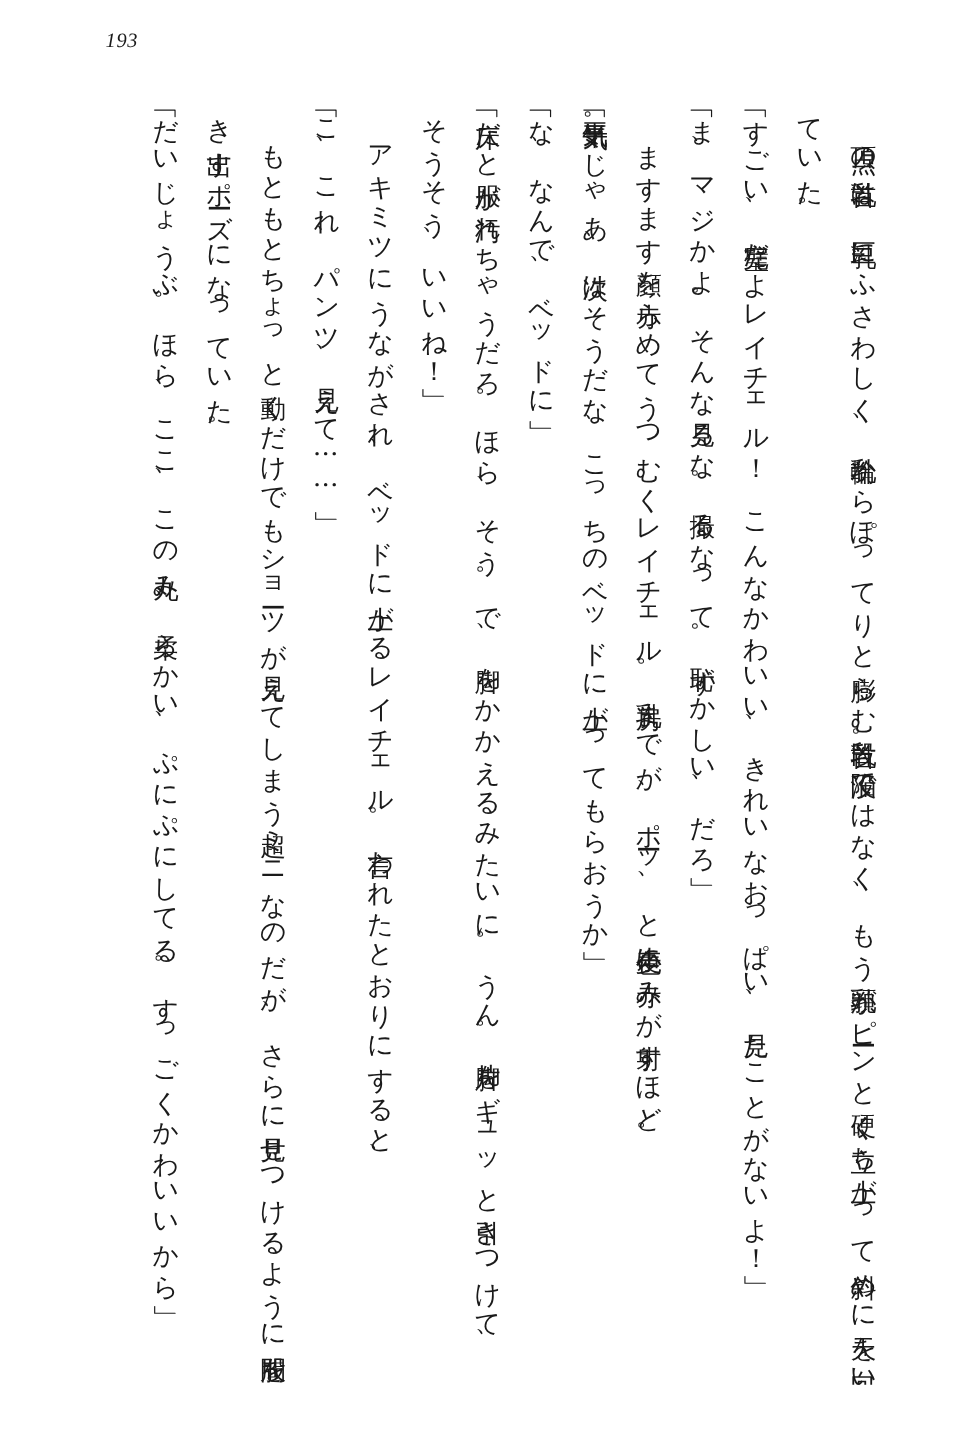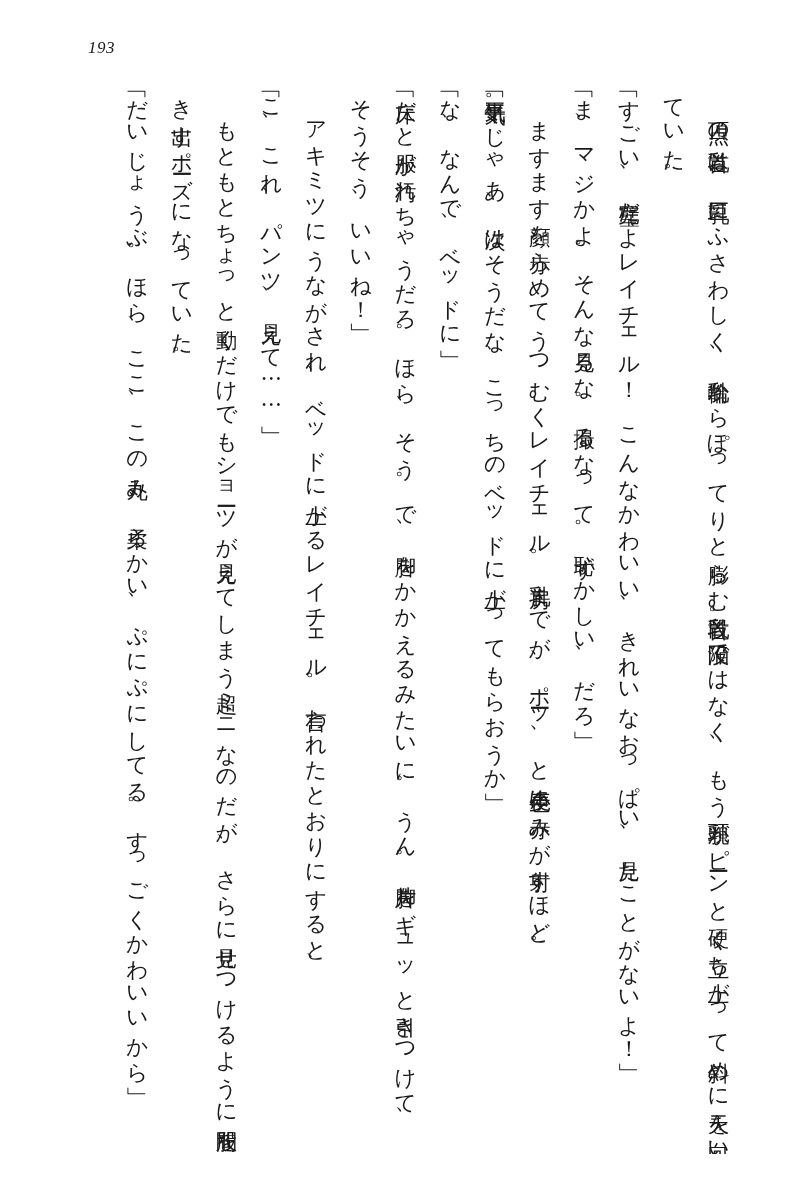--- a/index.html
+++ b/index.html
@@ -19,21 +19,21 @@
     position: relative;
     width: 800px;
     height: 1200px;
     background: #ffffff;
     box-sizing: border-box;
   }
 
   
   .page-number {
     position: absolute;
-    top: 38px;
+    top: 24px;
     left: 88px;
     font-style: italic;
     font-size: 17px;
     letter-spacing: 0.5px;
     color: #1a1a1a;
   }
 
   
   .text-block {
     position: absolute;

